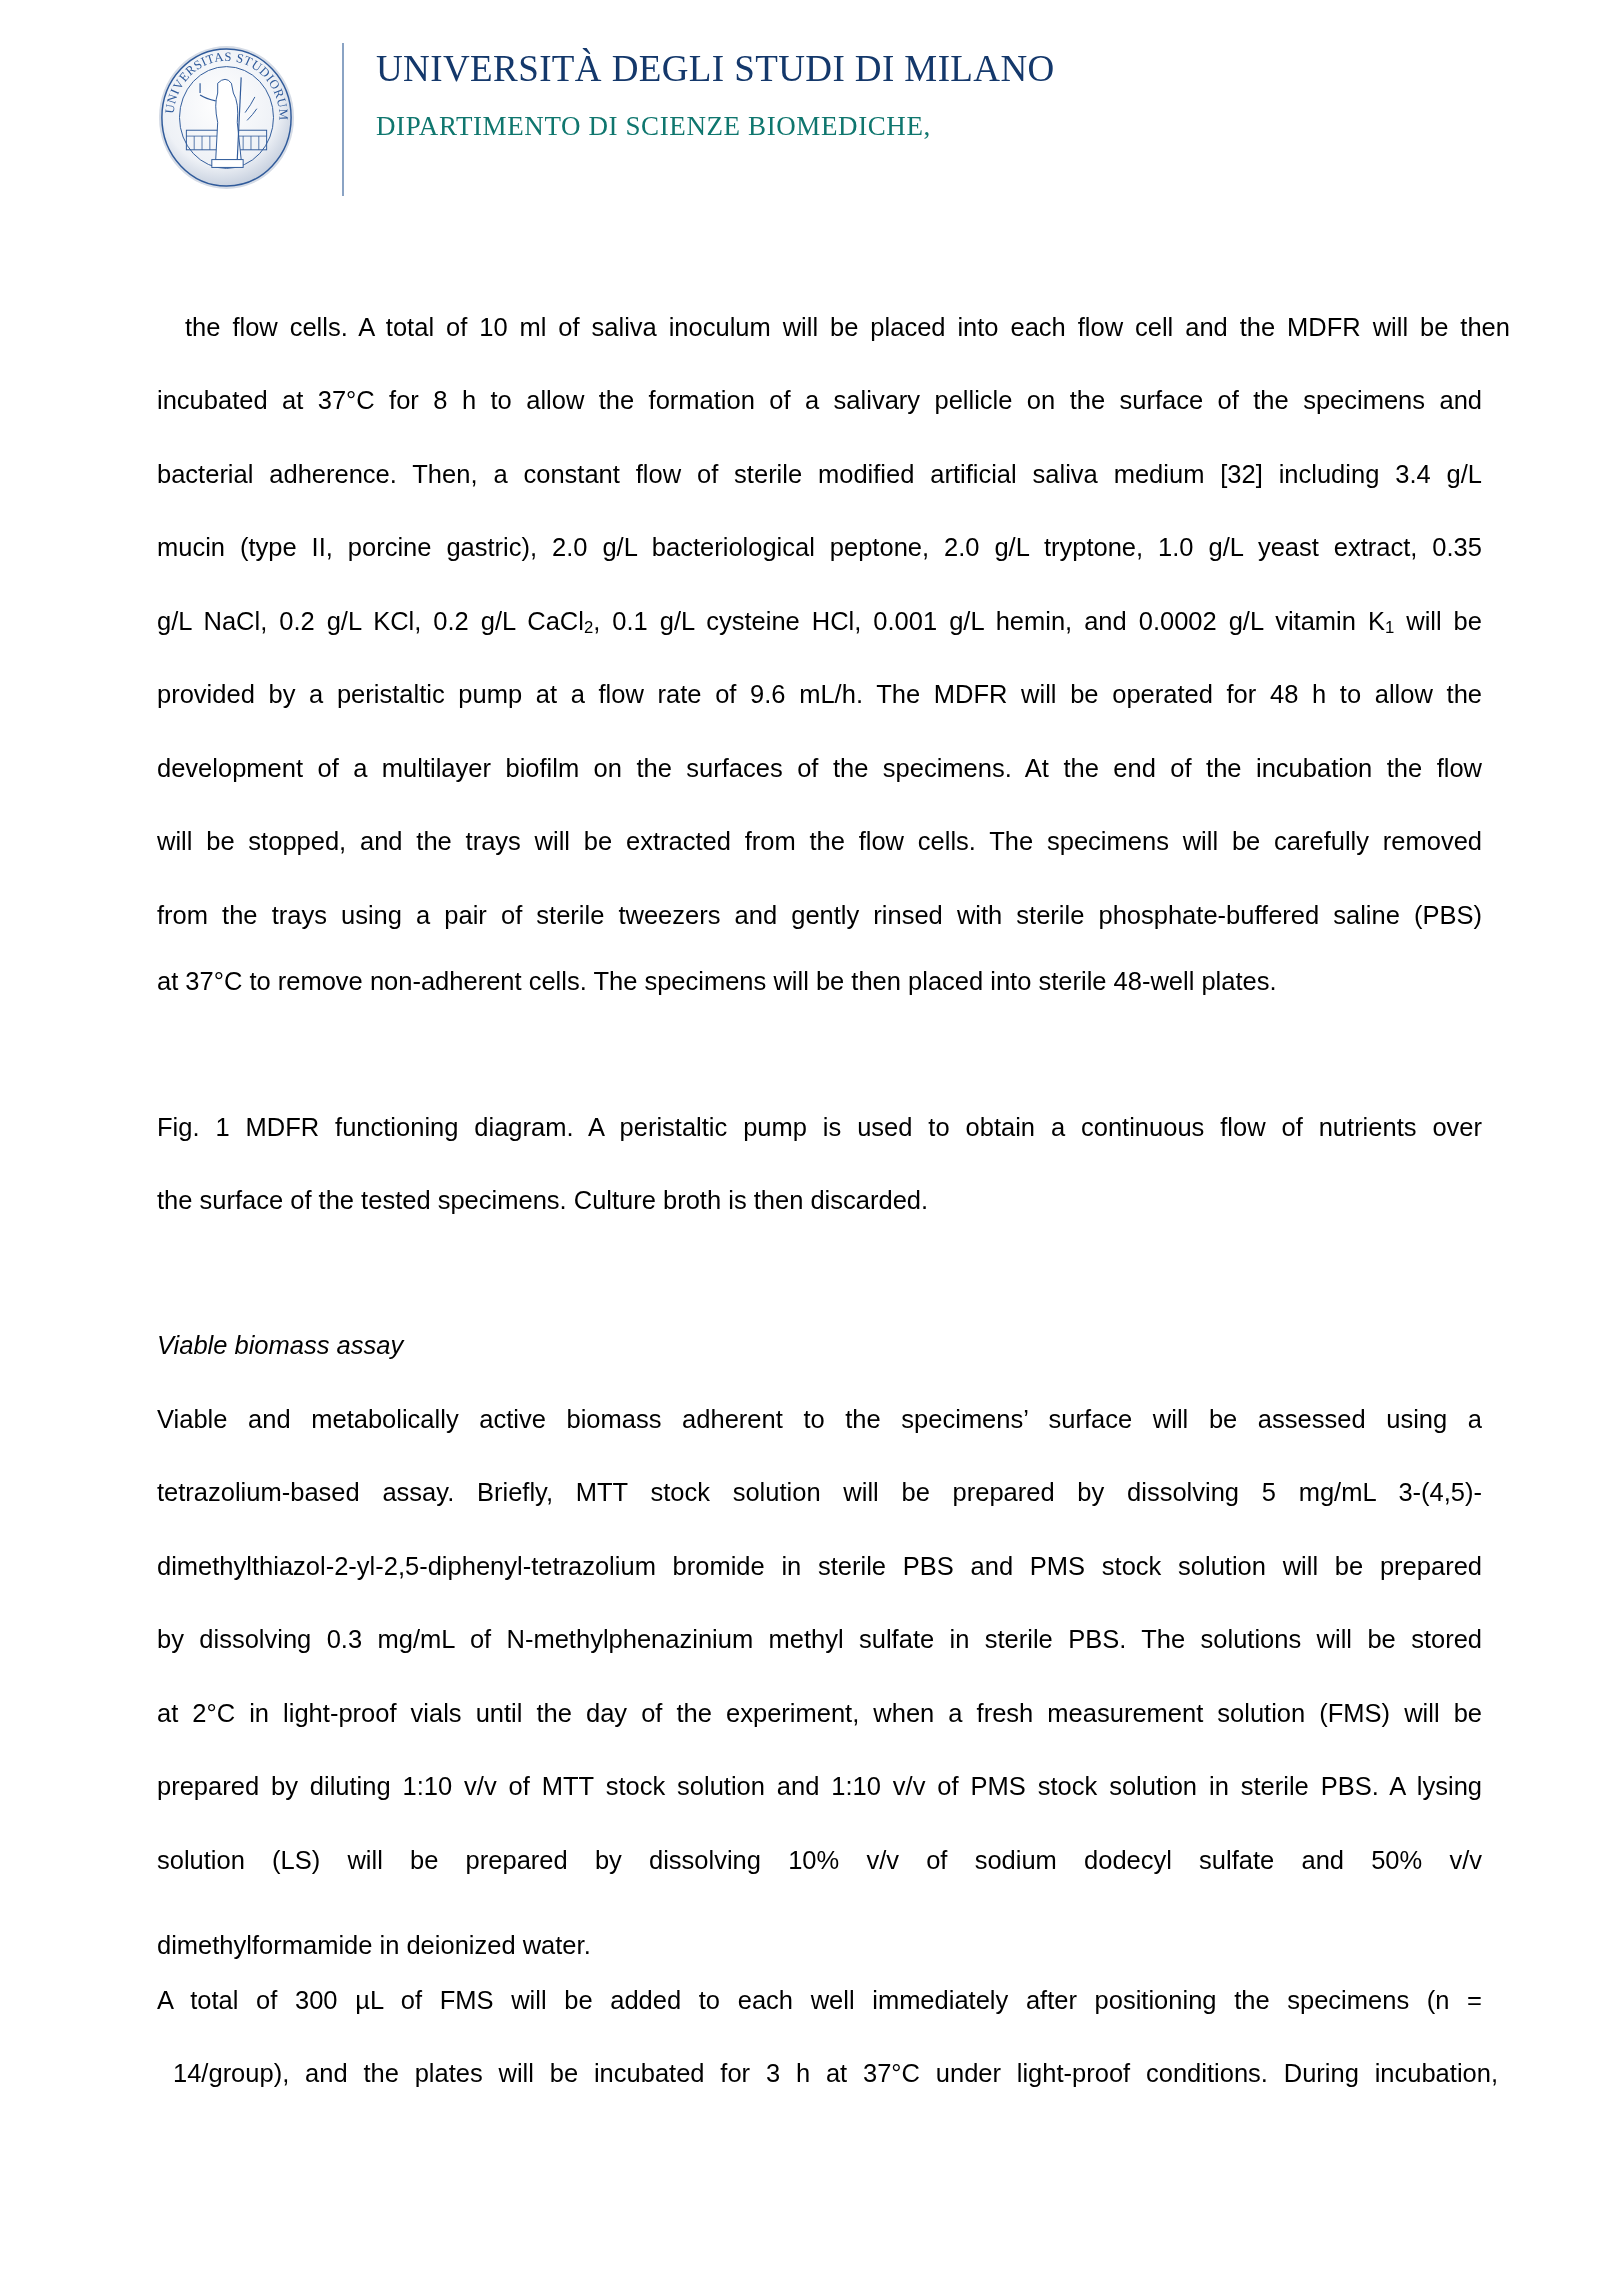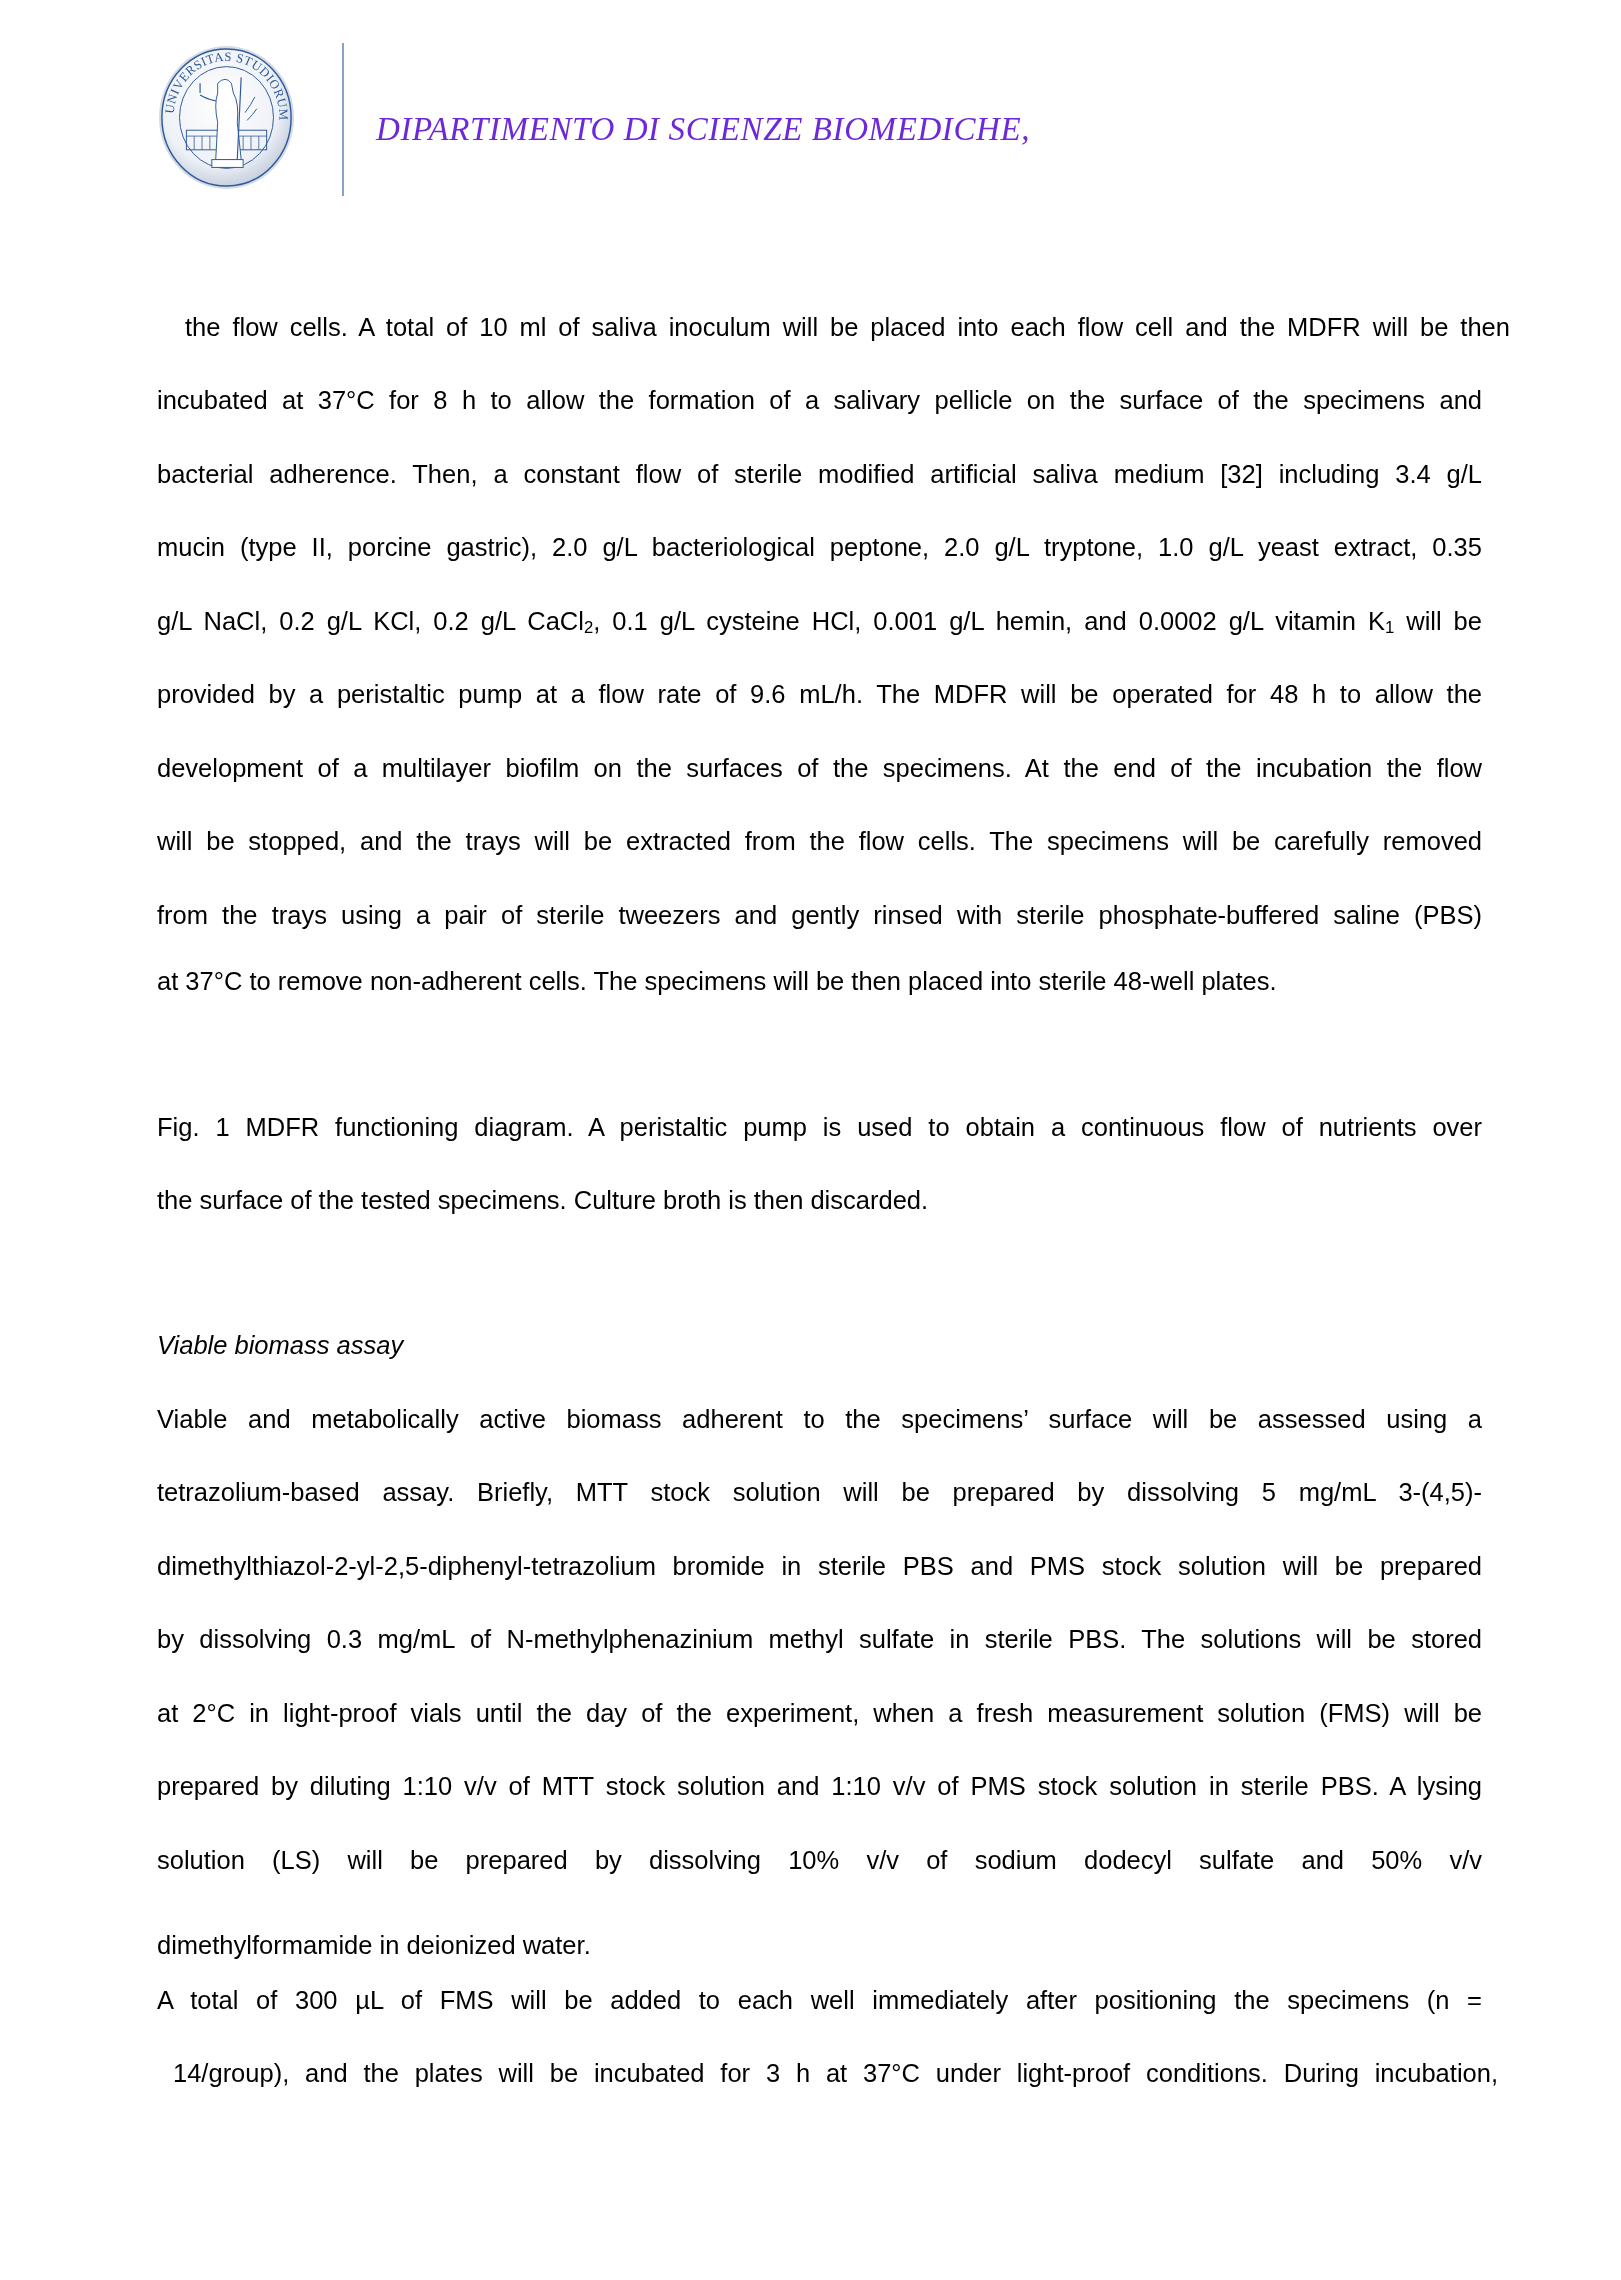--- a/index.html
+++ b/index.html
@@ -8,21 +8,21 @@
 
   
   .header { position: absolute; left: 0; top: 0; width: 1621px; height: 225px; }
   .seal { position: absolute; left: 157px; top: 44px; width: 139px; height: 147px; }
   .divider { position: absolute; left: 342px; top: 43px; width: 2px; height: 153px; background: #8aa3c4; }
   .uni-title { position: absolute; left: 376px; top: 47px; white-space: nowrap;
                font-family: "Liberation Serif", "DejaVu Serif", serif;
                font-size: 37px; letter-spacing: 0.4px; color: #14386b; font-weight: normal; }
   .dept-line { position: absolute; left: 376px; white-space: nowrap;
                font-family: "Liberation Serif", "DejaVu Serif", serif;
-               font-size: 33px; letter-spacing: 0.6px; color: #6d28d9; font-style: italic; }
+               font-size: 27px; letter-spacing: 0.6px; color: #0f766e; }
   .dept-1 { top: 111px; }
   .dept-2 { top: 151px; }
 
   
   .body-text { position: absolute; left: 157px; width: 1325px; }
   .line { position: absolute; left: 0; width: 1325px; height: 33px;
           font-size: 25.5px; line-height: 33px; white-space: nowrap; overflow: visible;
           text-align: justify; text-align-last: justify; }
   .line.last { text-align: left; text-align-last: left; }
   .line b { font-weight: normal; }
@@ -54,20 +54,21 @@
     <path d="M30 94 H112 M38 94 V108 M46 94 V108 M54 94 V108 M88 94 V108 M96 94 V108 M104 94 V108" stroke="#2f5a9a" stroke-width="0.8"></path>
 
     <path d="M62 40 q8 -8 14 0 l2 10 q6 10 4 30 l4 38 h-26 l2 -38 q-4 -18 0 -30 z" fill="#ffffff" stroke="#2f5a9a" stroke-width="1"></path>
     <path d="M60 58 q-10 -2 -16 -6" stroke="#2f5a9a" stroke-width="1.2" fill="none"></path>
     <path d="M44 50 v-10" stroke="#2f5a9a" stroke-width="1.2"></path>
     <path d="M86 34 L82 118" stroke="#2f5a9a" stroke-width="1.2"></path>
     <path d="M90 70 q6 -8 10 -16 M92 78 q6 -6 10 -12" stroke="#2f5a9a" stroke-width="1" fill="none"></path>
     <rect x="56" y="118" width="32" height="8" fill="#ffffff" stroke="#2f5a9a" stroke-width="1"></rect>
   </svg>
   <div class="divider"></div>
+  <div class="uni-title">UNIVERSITÀ DEGLI STUDI DI MILANO</div>
   <div class="dept-line dept-1">DIPARTIMENTO DI SCIENZE BIOMEDICHE,</div>
 </div>
 
 <div class="body-text" style="top:0;">
 
   <div>
     <div class="line" style="top:311px;margin-left:28px;">the flow cells. A total of 10 ml of saliva inoculum will be placed into each flow cell and the MDFR will be then</div>
     <div class="line" style="top:384px;">incubated at 37°C for 8 h to allow the formation of a salivary pellicle on the surface of the specimens and</div>
     <div class="line" style="top:458px;">bacterial adherence. Then, a constant flow of sterile modified artificial saliva medium [32] including 3.4 g/L</div>
     <div class="line" style="top:531px;">mucin (type II, porcine gastric), 2.0 g/L bacteriological peptone, 2.0 g/L tryptone, 1.0 g/L yeast extract, 0.35</div>

